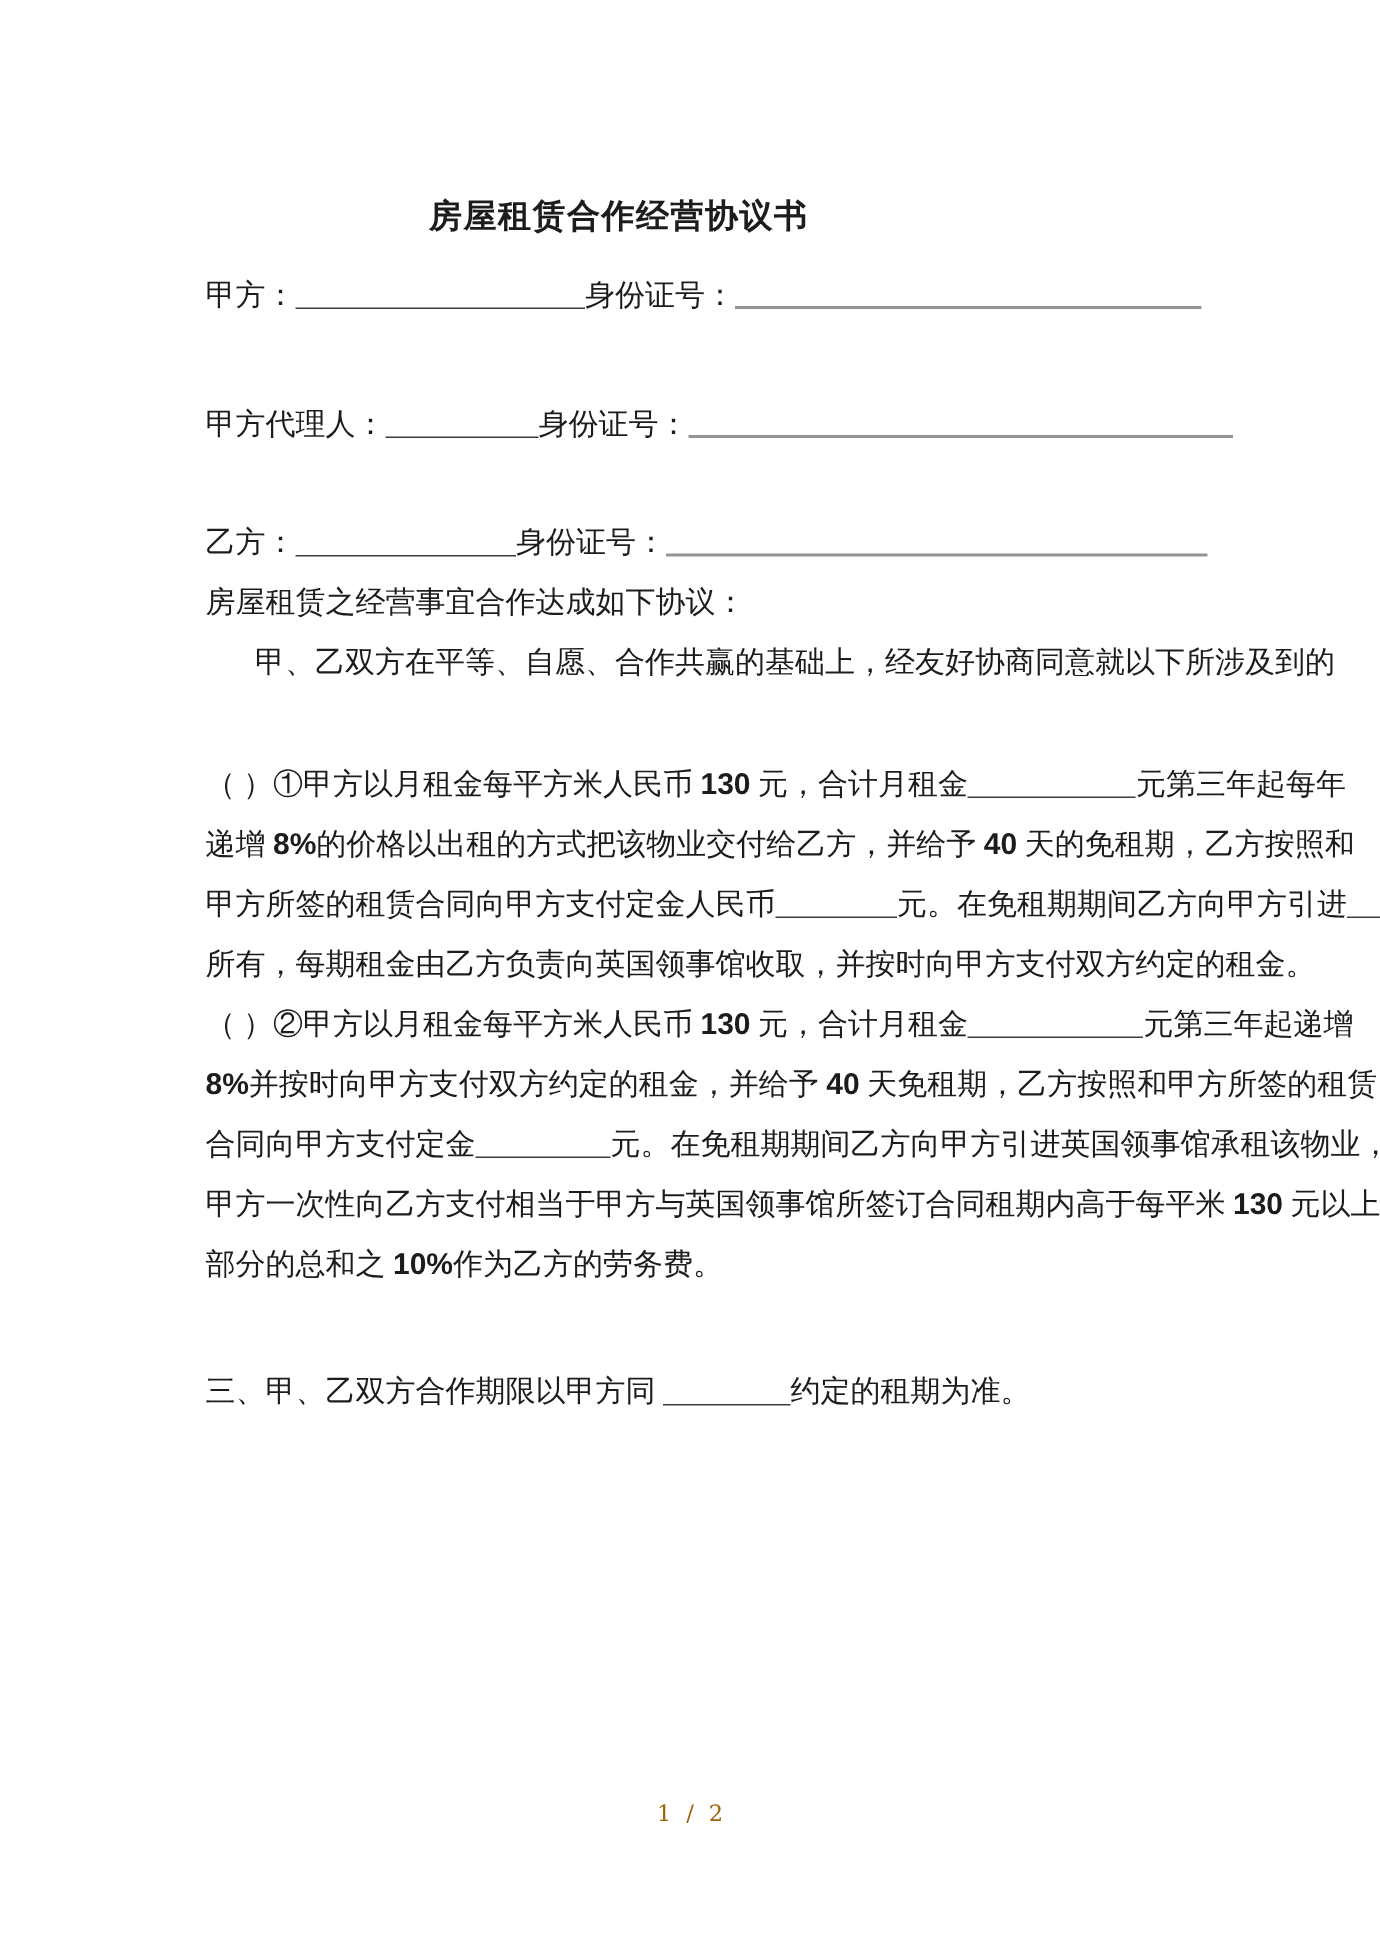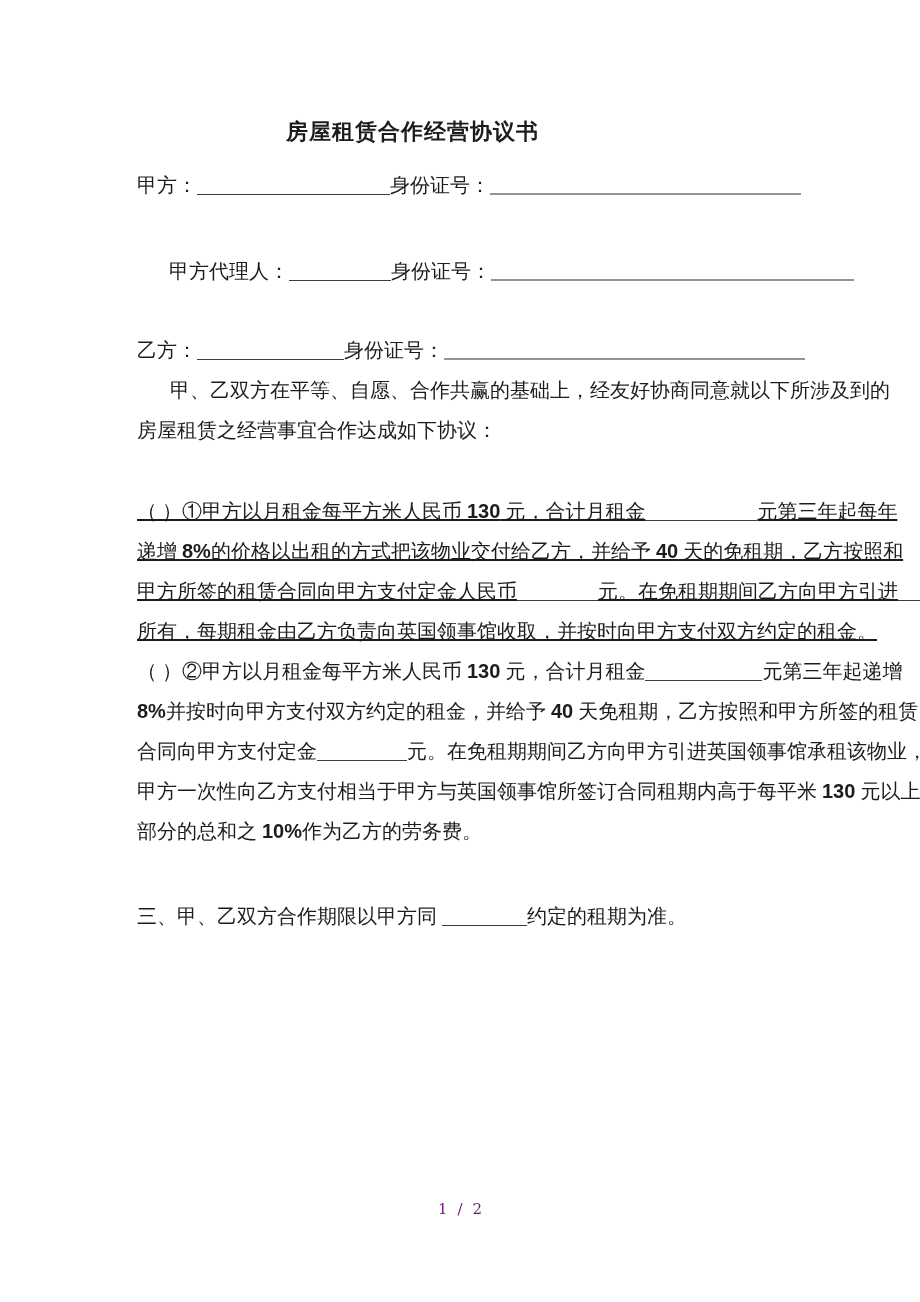--- a/index.html
+++ b/index.html
@@ -3,21 +3,21 @@
 <meta charset="utf-8">
 <style>
   * { margin:0; padding:0; box-sizing:border-box; }
   html,body { background:#ffffff; }
   body {
     width:920px; height:1302px;
     font-family:"Liberation Serif","DejaVu Serif",serif;
     color:#1c1c1c;
   }
   .page { position:relative; width:920px; height:1302px; background:#ffffff; overflow:hidden; }
-  .content { position:absolute; left:137px; top:4px; width:643px; }
+  .content { position:absolute; left:137px; top:16px; width:643px; }
 
   .title {
     margin-top:110px; margin-right:92px;
     height:36px; line-height:36px;
     font-size:22px; font-weight:bold; text-align:center;
     font-family:"Liberation Sans","DejaVu Sans",sans-serif;
     letter-spacing:1px;
   }
 
   .line { height:40px; line-height:40px; font-size:20px; white-space:nowrap; }
@@ -27,31 +27,31 @@
     font-family:"Liberation Sans","DejaVu Sans",sans-serif;
   }
   .line .u {
     display:inline-block; height:17px; vertical-align:-3px;
     border-bottom:1px solid #3d3d3d;
   }
   .line .u.g { border-bottom:2px solid #949494; }
   .line .s { display:inline-block; height:1px; }
 
   .party1 { margin-top:15px; }
-  .party2 { margin-top:46px;margin-left:32px; }
+  .party2 { margin-top:46px; }
   .party3 { margin-top:39px; }
   .intro  { margin-top:0; }
   .sec1   { margin-top:45px; }
   .sec2   { margin-top:41px; }
-  .sec2 .para1 { margin-top:5px;text-decoration:underline; }
+  .sec2 .para1 { margin-top:5px; }
   .sec3   { margin-top:45px; }
 
   .footer {
     position:absolute; top:1200px; left:0; width:920px;
-    text-align:center; color:#701a75; font-size:15px;
+    text-align:center; color:#a16207; font-size:15px;
     font-family:"DejaVu Serif",serif;
   }
   .footer span { margin:0 5px; }
 </style>
 </head>
 <body>
 
 <div class="page">
   <div class="content">
 
@@ -61,22 +61,22 @@
         <div class="line"><span class="t">甲方：</span><span class="u" style="width: 193px;"></span><span class="t">身份证号：</span><span class="u g" style="width: 311px;"></span></div>
       </div>
     <div class="party2">
         <div class="line"><span class="t">甲方代理人：</span><span class="u" style="width: 102px;"></span><span class="t">身份证号：</span><span class="u g" style="width: 363px;"></span></div>
       </div>
     <div class="party3">
         <div class="line"><span class="t">乙方：</span><span class="u" style="width: 147px;"></span><span class="t">身份证号：</span><span class="u g" style="width: 361px;"></span></div>
       </div>
 
     <div class="intro">
+        <div class="line"><span class="t">房屋租赁之经营事宜合作达成如下协议：</span></div>
         <div class="line"><span class="s" style="width: 33px;"></span><span class="t">甲、乙双方在平等、自愿、合作共赢的基础上，经友好协商同意就以下所涉及到的</span></div>
-        <div class="line"><span class="t">房屋租赁之经营事宜合作达成如下协议：</span></div>
       </div>
 
 
     <div class="sec2">
       <div class="para1">
           <div class="line"><span class="t">（ ）①甲方以月租金每平方米人民币 </span><span class="b">130</span><span class="t"> 元，合计月租金</span><span class="u" style="width: 112px;"></span><span class="t">元第三年起每年</span></div>
           <div class="line"><span class="t">递增 </span><span class="b">8%</span><span class="t">的价格以出租的方式把该物业交付给乙方，并给予 </span><span class="b">40</span><span class="t"> 天的免租期，乙方按照和</span></div>
           <div class="line"><span class="t">甲方所签的租赁合同向甲方支付定金人民币</span><span class="u" style="width: 81px;"></span><span class="t">元。在免租期期间乙方向甲方引进</span><span class="u" style="width: 22px;"></span></div>
           <div class="line"><span class="t">所有，每期租金由乙方负责向英国领事馆收取，并按时向甲方支付双方约定的租金。</span></div>
         </div>

